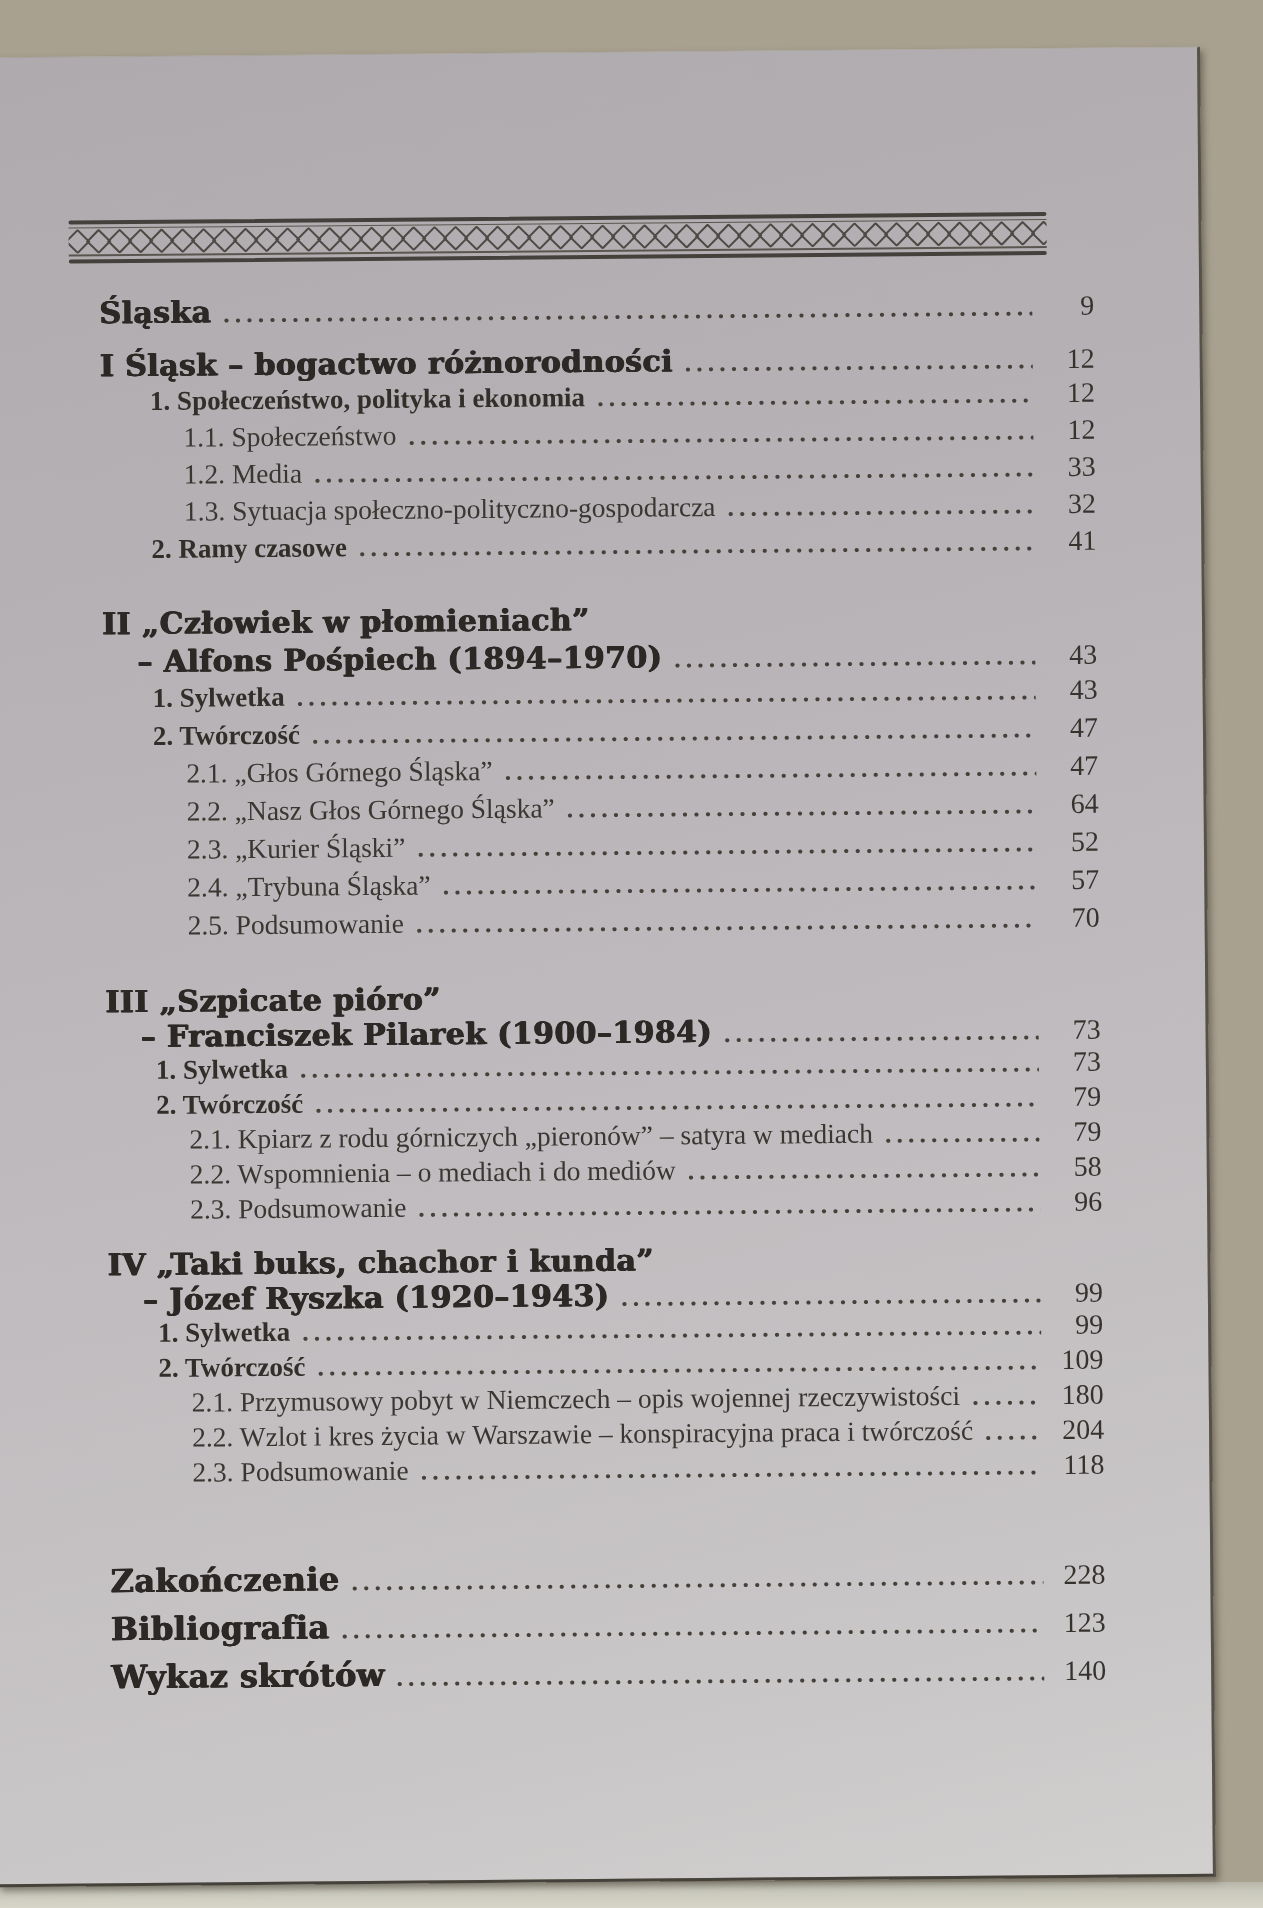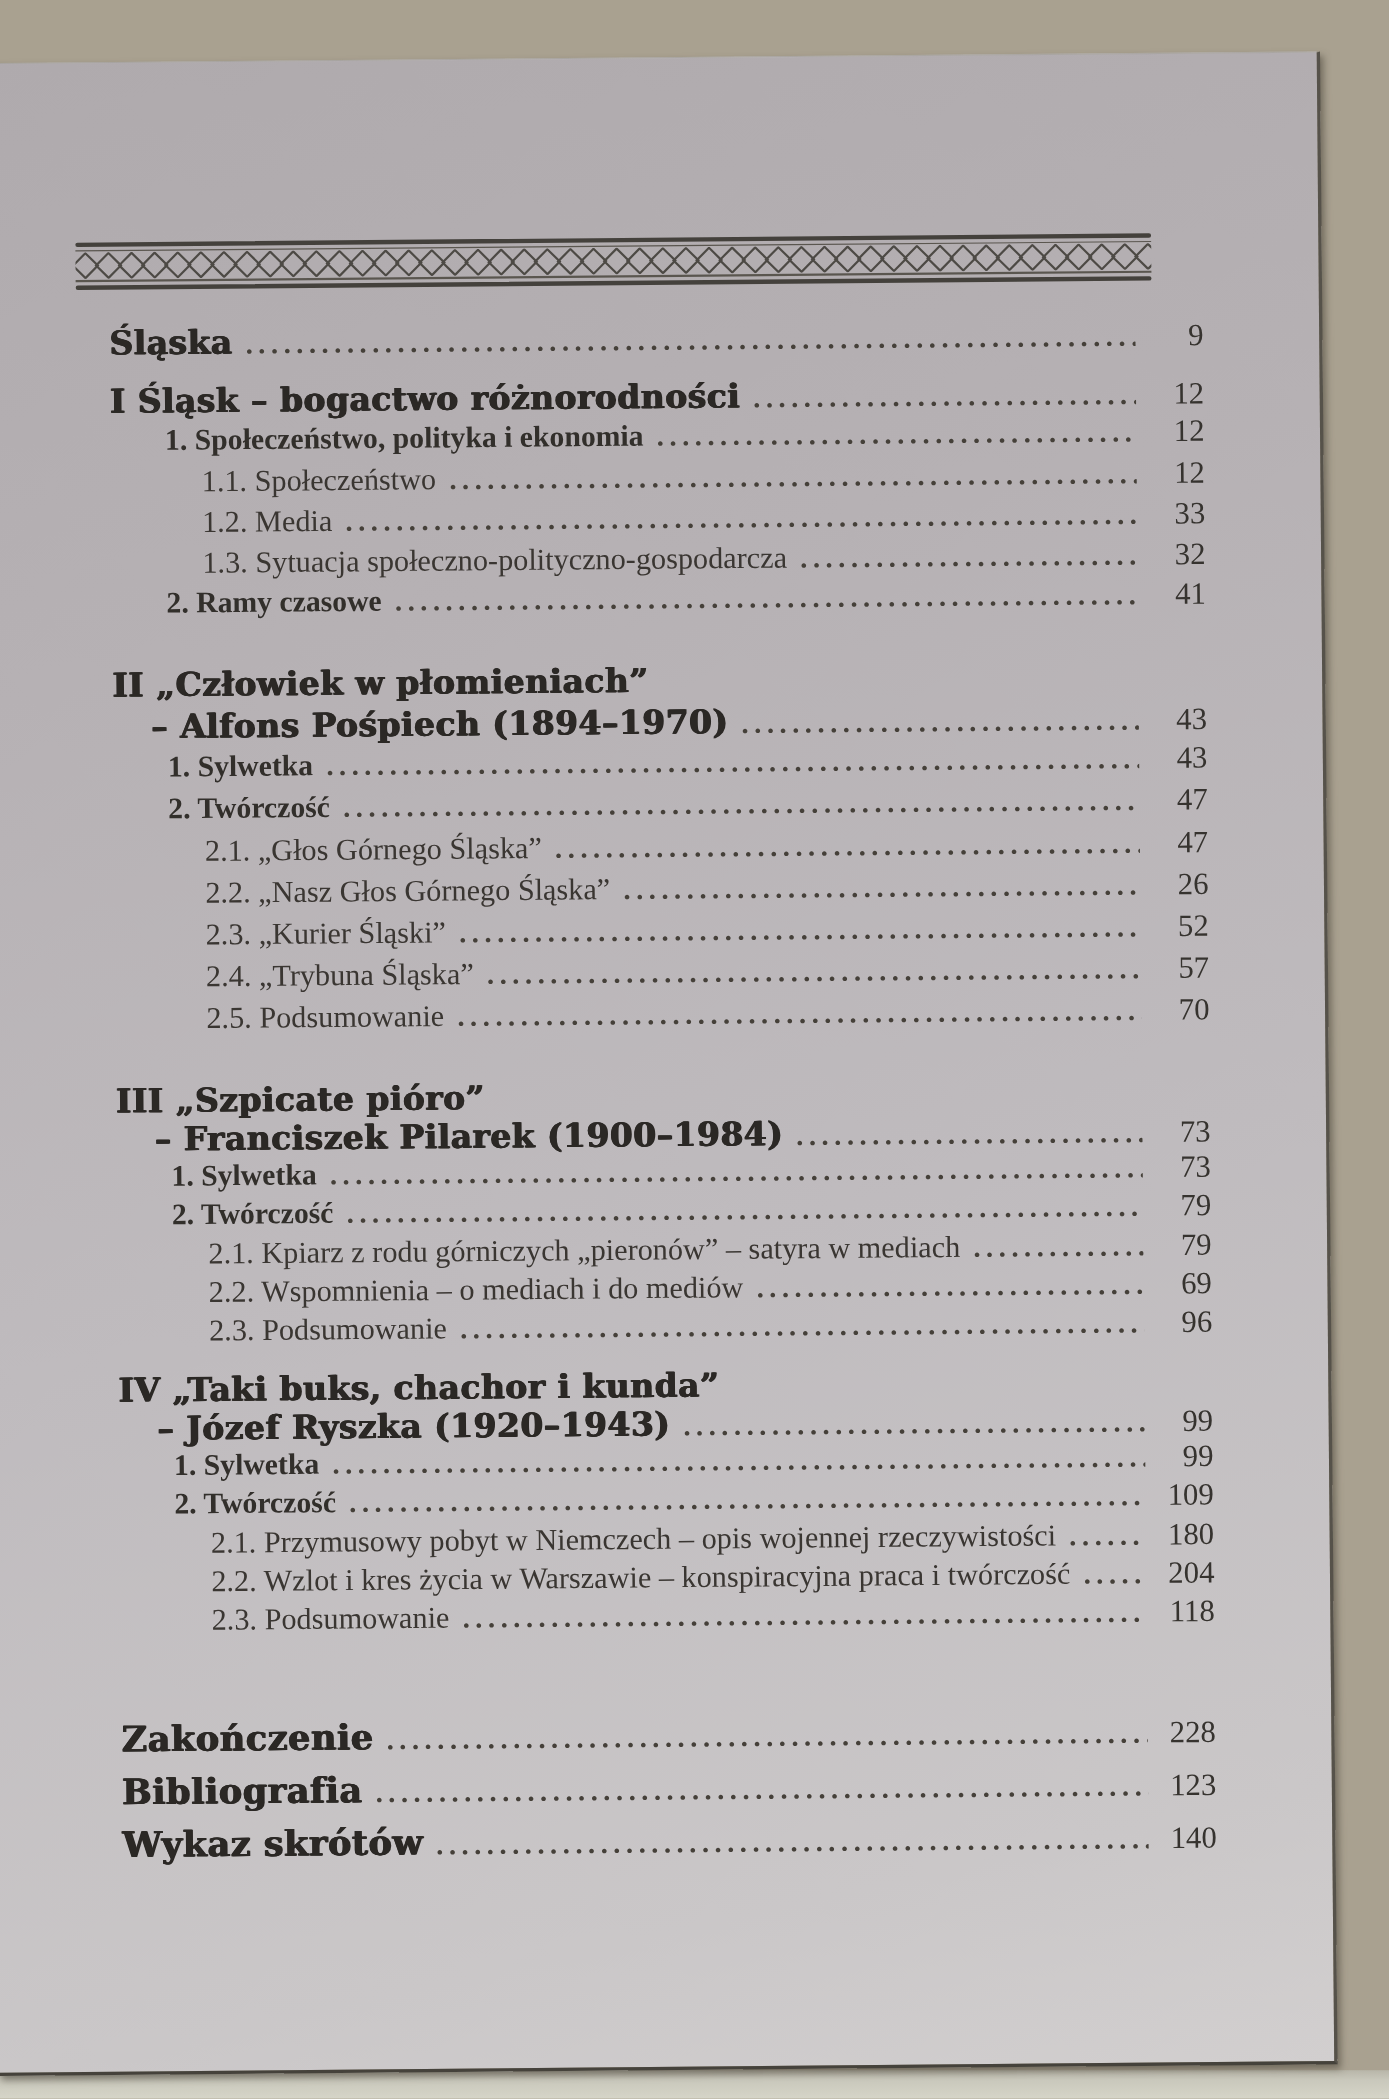--- a/index.html
+++ b/index.html
@@ -179,21 +179,21 @@
           <span class="num">47</span>
         </div>
         <div class="row l2 p38">
           <span class="label">2.1. „Głos Górnego Śląska”</span>
           <span class="dots">............................................................................................................................................................................................................................</span>
           <span class="num">47</span>
         </div>
         <div class="row l2 p38">
           <span class="label">2.2. „Nasz Głos Górnego Śląska”</span>
           <span class="dots">............................................................................................................................................................................................................................</span>
-          <span class="num">26</span>
+          <span class="num">64</span>
         </div>
         <div class="row l2 p38">
           <span class="label">2.3. „Kurier Śląski”</span>
           <span class="dots">............................................................................................................................................................................................................................</span>
           <span class="num">52</span>
         </div>
         <div class="row l2 p38">
           <span class="label">2.4. „Trybuna Śląska”</span>
           <span class="dots">............................................................................................................................................................................................................................</span>
           <span class="num">57</span>
@@ -222,21 +222,21 @@
           <span class="num">79</span>
         </div>
         <div class="row l2 p35">
           <span class="label">2.1. Kpiarz z rodu górniczych „pieronów” – satyra w mediach</span>
           <span class="dots">............................................................................................................................................................................................................................</span>
           <span class="num">79</span>
         </div>
         <div class="row l2 p35">
           <span class="label">2.2. Wspomnienia – o mediach i do mediów</span>
           <span class="dots">............................................................................................................................................................................................................................</span>
-          <span class="num">69</span>
+          <span class="num">58</span>
         </div>
         <div class="row l2 p35">
           <span class="label">2.3. Podsumowanie</span>
           <span class="dots">............................................................................................................................................................................................................................</span>
           <span class="num">96</span>
         </div>
         <div class="row h1 p35 g4">
           <span class="label">IV „Taki buks, chachor i kunda”</span>
         </div>
         <div class="row h1c p35">

